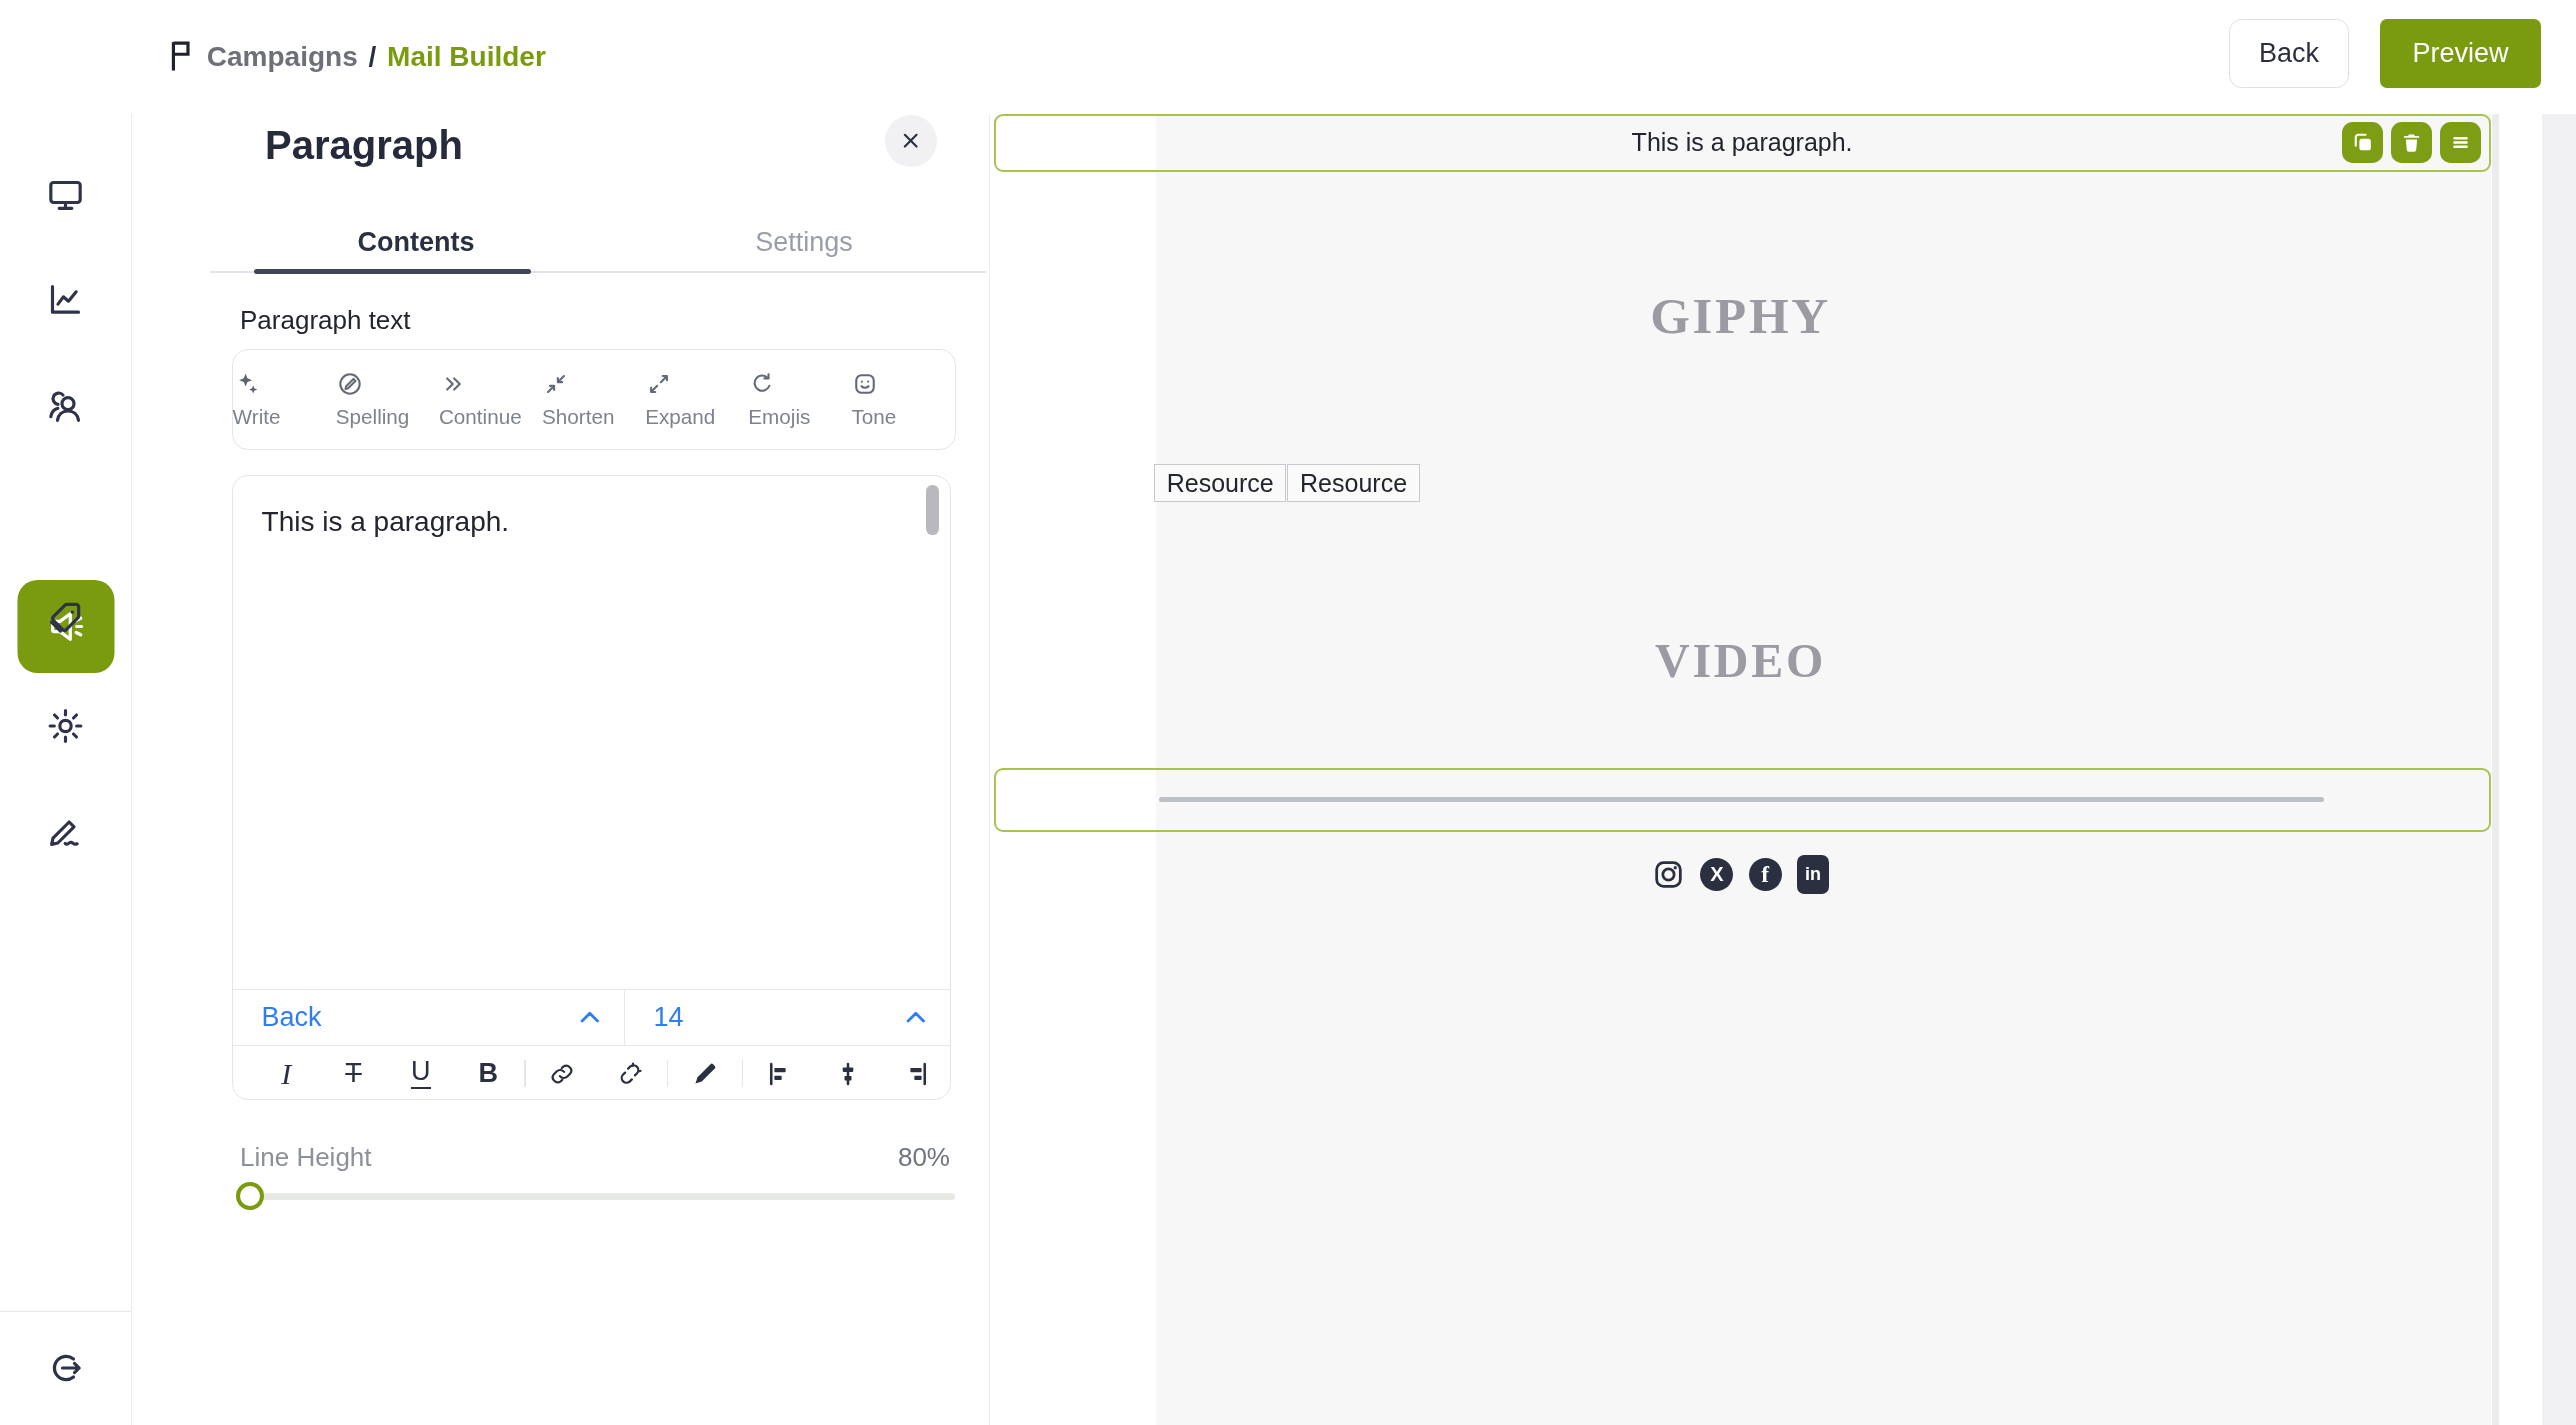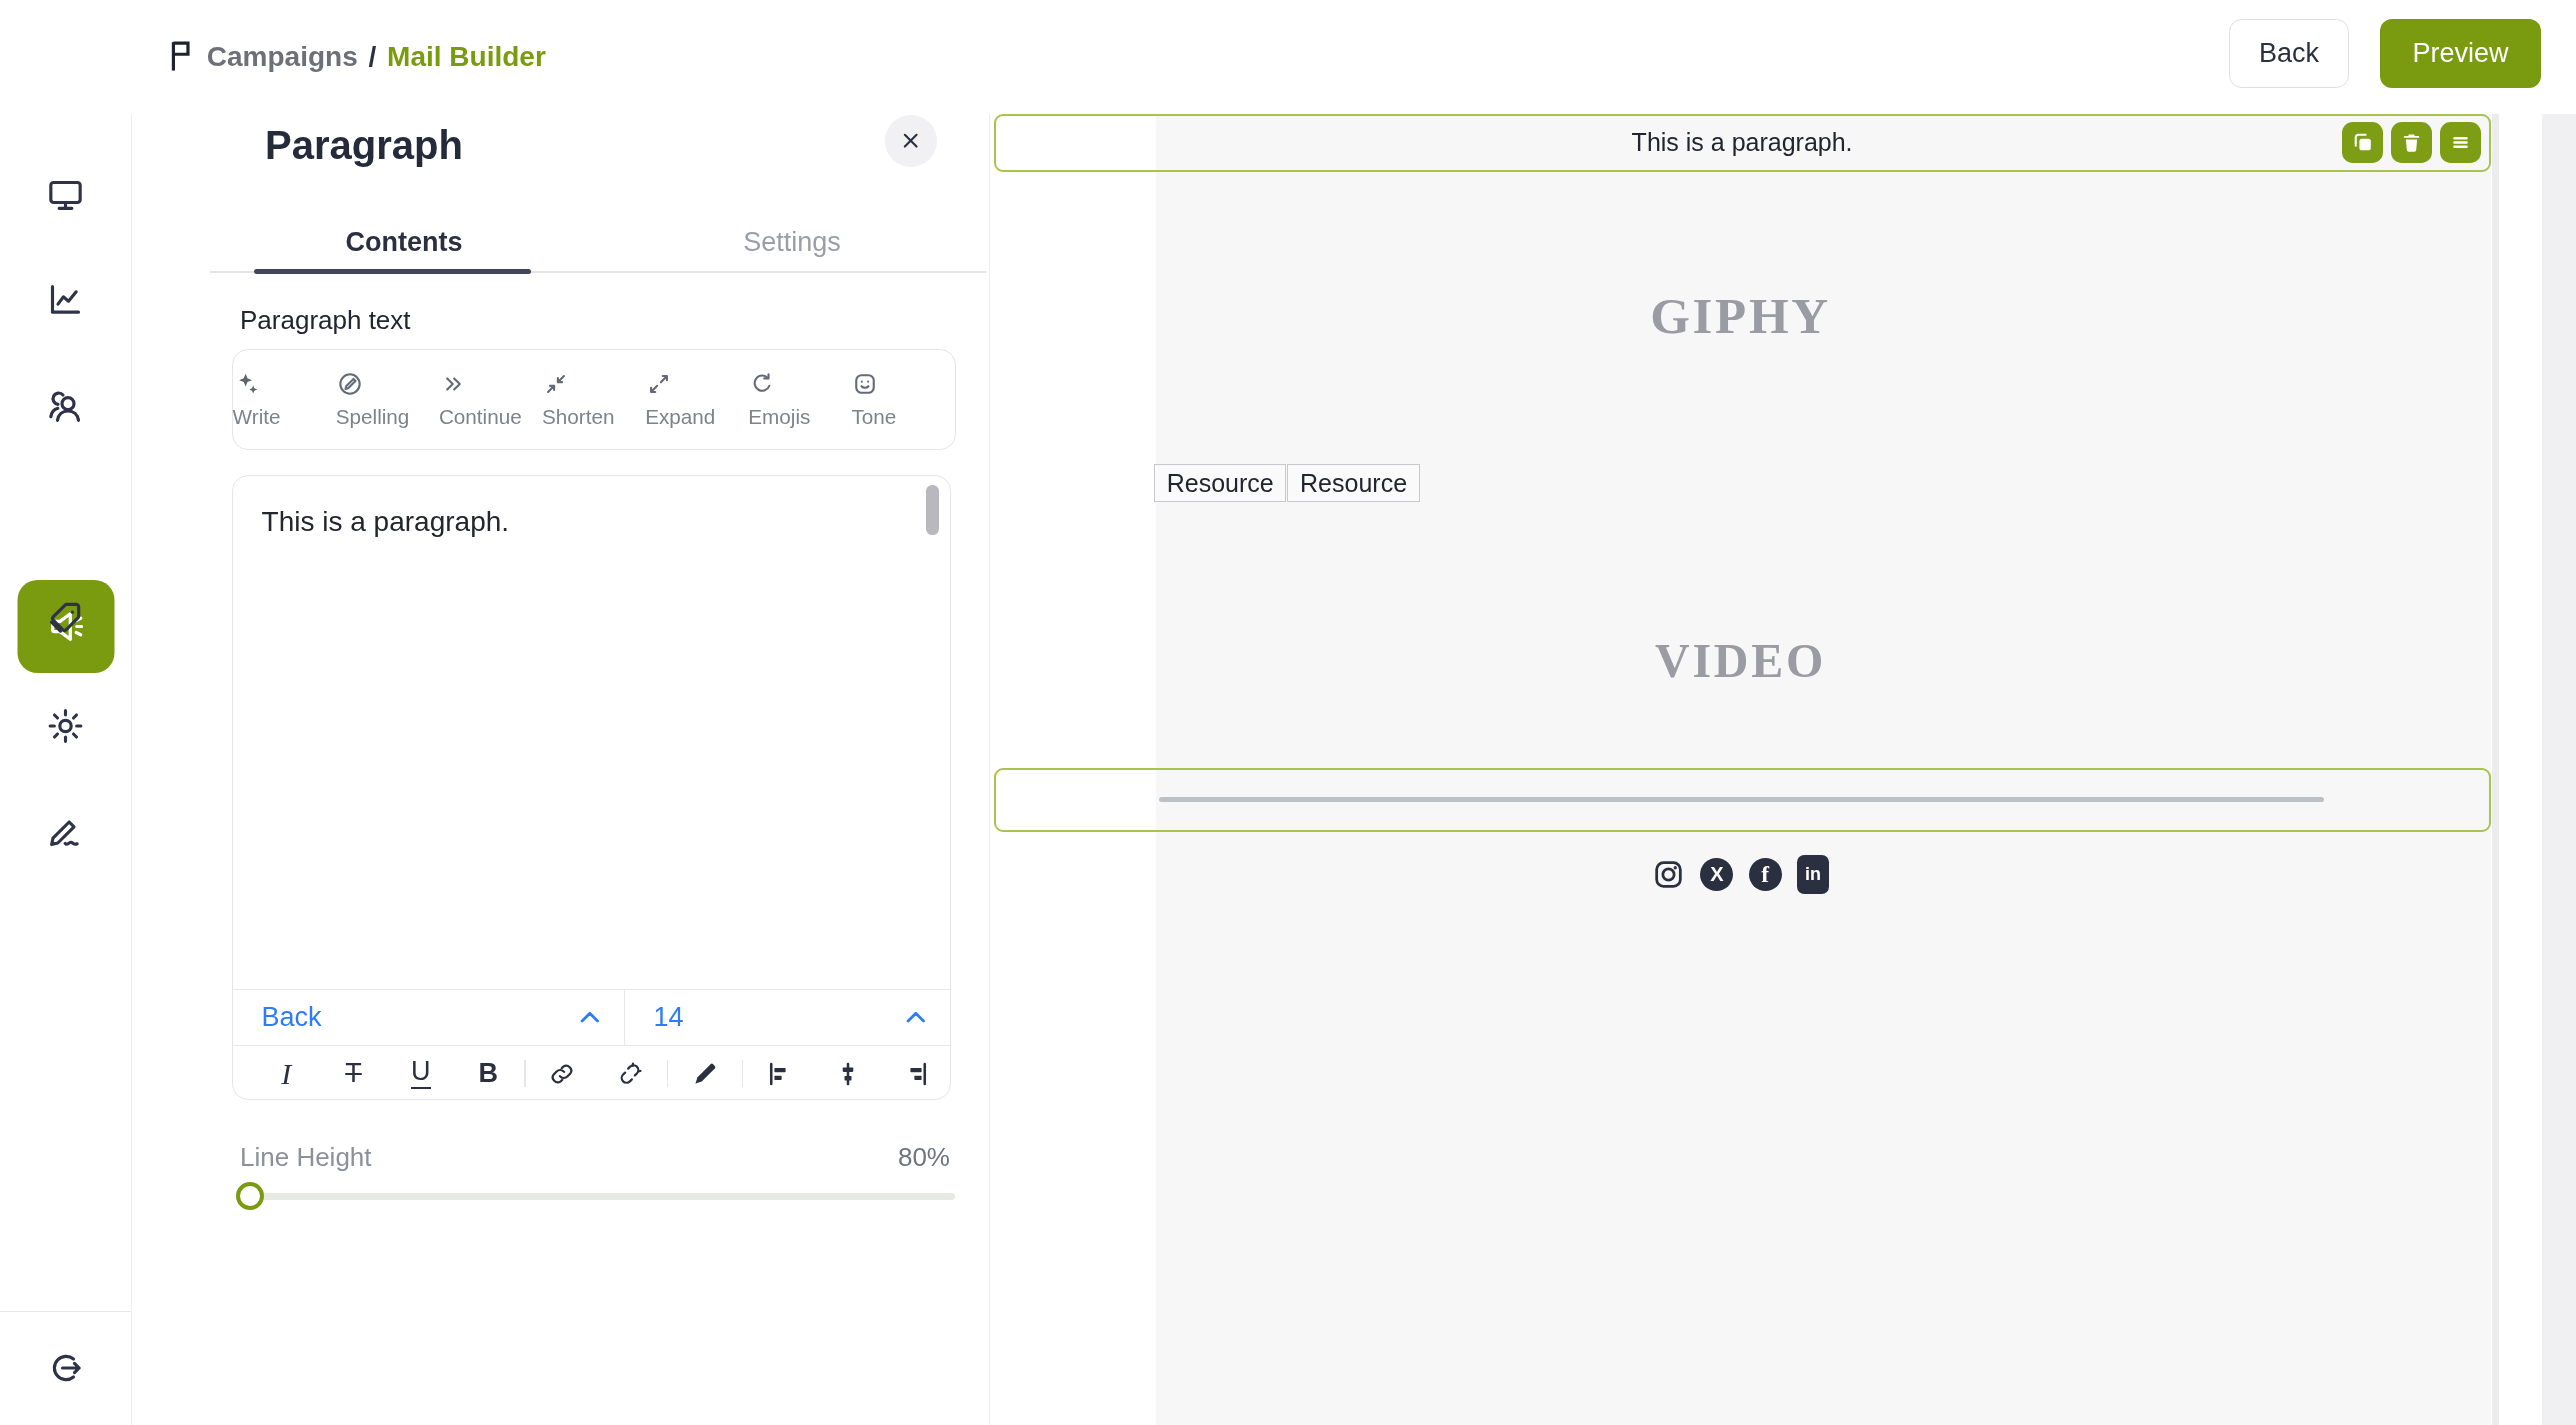--- a/index.html
+++ b/index.html
@@ -9,39 +9,39 @@
   
   .topbar { position:absolute; left:0; top:0; width:2576px; height:114px; background:#fff; }
   .brand { position:absolute; left:169px; top:0; height:114px; display:flex; align-items:center; gap:14.4px; }
   .crumbs { font-size:28px; font-weight:700; display:flex; gap:10.8px; }
   .crumb-campaigns { color:#6d7078; }
   .crumb-sep { color:#2b3040; }
   .crumb-current { color:#7a9b10; }
   .topbar-actions { position:absolute; right:35px; top:19px; display:flex; gap:31px; }
   .btn-back { width:120px; height:69px; background:#fff; border:1.3px solid #dfe0e5; border-radius:12.6px;
               font-size:27px; color:#2b3040; display:flex; align-items:center; justify-content:center; cursor:pointer; }
-  .btn-preview { width:161px; height:69px; background:#7a9b10; border:none; border-radius:12px;
+  .btn-preview { width:161px; height:69px; background:#7a9b10; border:none; border-radius:7px;
               font-size:27px; color:#fff; display:flex; align-items:center; justify-content:center; cursor:pointer; }
 
   
   .sidebar { position:absolute; left:0; top:114px; width:132px; height:1311px; background:#fff; border-right:0.9px solid #ededf0; }
   .side-item { position:absolute; left:50%; transform:translateX(-50%); width:43px; height:43px;
                display:flex; align-items:center; justify-content:center; cursor:pointer; }
   .side-item svg { width:40px; height:40px; }
   .side-item.active { width:97px; height:93px; background:#7a9b10; border-radius:20px; }
   .side-item.active svg { width:41px; height:41px; }
   .side-sep { position:absolute; left:0; top:1197px; width:131px; height:0.9px; background:#e8e8ec; }
 
   
   .panel { position:absolute; left:210px; top:114px; width:776px; height:1311px; background:#fff; }
   .panel-title { position:absolute; left:55px; top:9px; font-size:40px; font-weight:700; color:#262b3b; }
   .panel-close { position:absolute; left:675px; top:0.9px; width:52px; height:52px; border-radius:50%;
                  background:#f1f1f3; border:none; display:flex; align-items:center; justify-content:center; cursor:pointer; }
   .panel-close svg { width:23.4px; height:23.4px; }
-  .tabs { position:absolute; left:0; top:108px; width:100%; height:41px; display:flex; }
+  .tabs { position:absolute; left:12px; top:108px; width:100%; height:41px; display:flex; }
   .tab { flex:1; text-align:center; font-size:27px; line-height:41px; cursor:pointer; }
   .tab.active { font-weight:700; color:#2b3040; }
   .tab.inactive { color:#9a9ea8; }
   .tab-track { position:absolute; left:0; top:157px; width:100%; height:1.8px; background:#e4e4e8; }
   .tab-underline { position:absolute; left:44px; top:155px; width:277px; height:4.5px; background:#40455a; border-radius:2.7px; }
 
   .field-label { position:absolute; left:30px; top:191px; font-size:26px; color:#23262f; }
 
   .ai-card { position:absolute; left:21.6px; top:235px; width:724px; height:101px; border:1.3px solid #e5e5e9; border-radius:16px;
              display:flex; align-items:center; }

